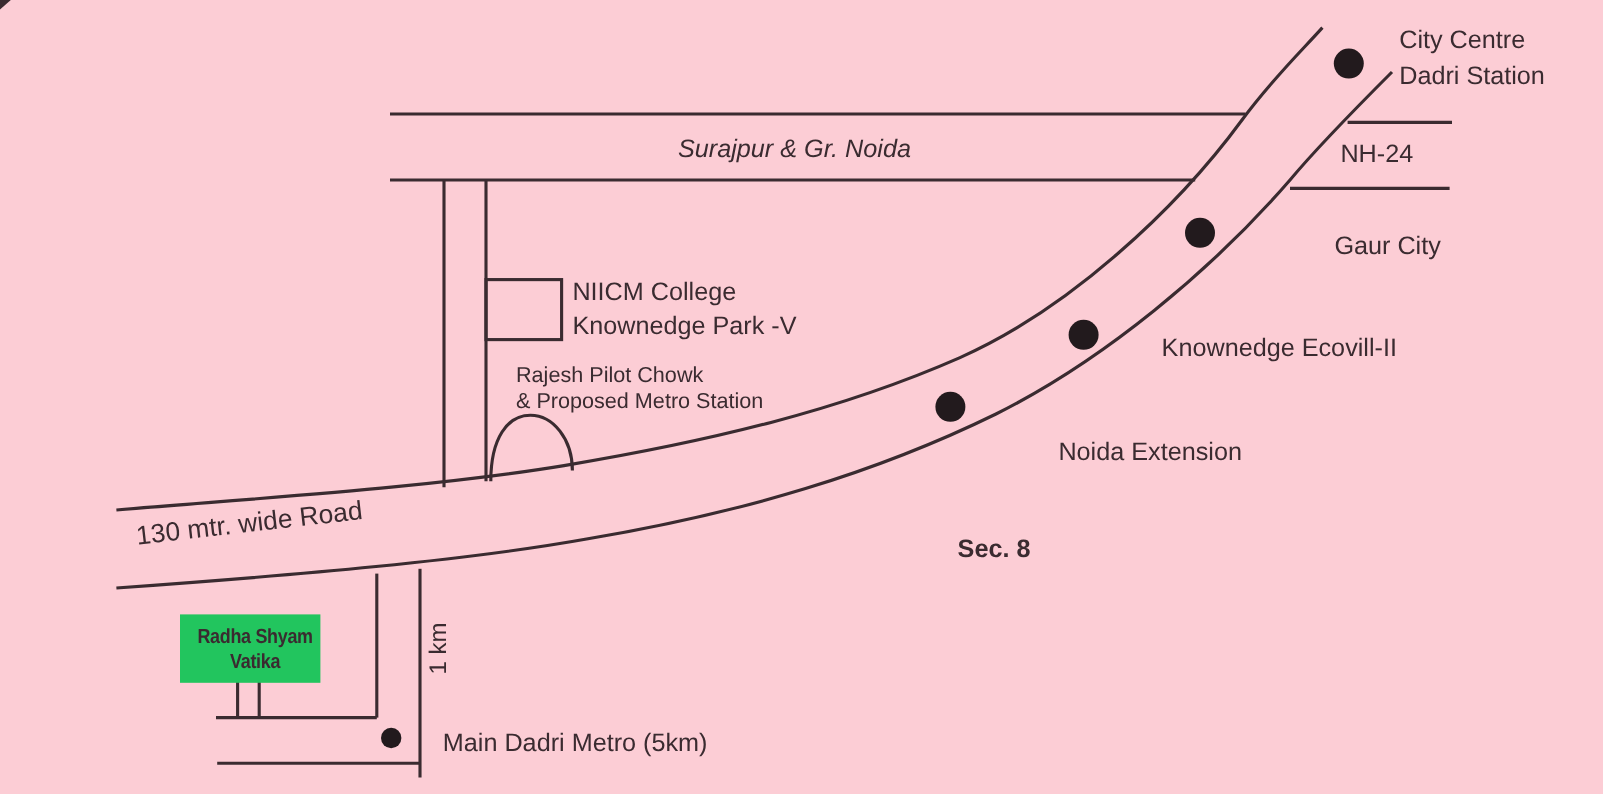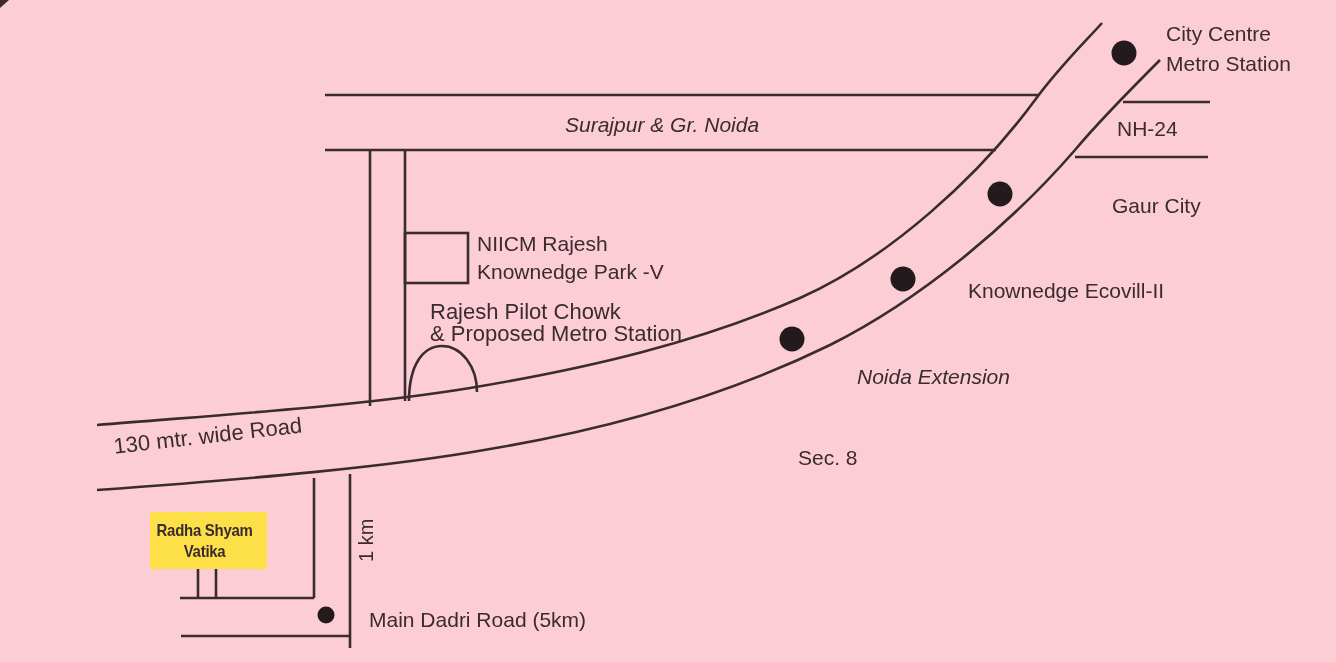--- a/index.html
+++ b/index.html
@@ -13,43 +13,43 @@
     padding-left:36px;
   }
   .map-canvas svg{position:absolute;left:0;top:0;}
   .lbl{
     position:absolute;
     font-size:21px;
     line-height:27px;
     white-space:nowrap;
     color:#3a2b30;
   }
-  .lbl-small{font-size:22px;line-height:22px;}
+  .lbl-small{font-size:18px;line-height:22px;}
   .lbl-citycentre{left:1166px;top:19px;line-height:30px;}
   .lbl-nh24{left:1117px;top:115px;}
   .lbl-surajpur{left:565px;top:111px;font-style:italic;}
   .lbl-gaur{left:1112px;top:192px;}
   .lbl-supertech{left:968px;top:277px;}
-  .lbl-noidaext{left:857px;top:363px;font-style:italic;}
-  .lbl-sec8{left:798px;top:444px;}
+  .lbl-noidaext{left:882px;top:363px;}
+  .lbl-sec8{left:798px;top:444px;font-weight:bold;}
   .lbl-niicm{left:477px;top:230px;line-height:28px;}
   .lbl-rajesh{left:430px;top:301px;}
   .lbl-road130{
     left:112px;top:433px;font-size:22px;
     transform:rotate(-6.5deg);transform-origin:0 0;
   }
   .lbl-1km{
     left:353px;top:562px;font-size:20px;
     transform:rotate(-90deg);transform-origin:0 0;
   }
   .lbl-dadri{left:369px;top:606px;}
   .sign-box{
     position:absolute;left:150px;top:512px;width:117px;height:57px;
-    background:#fde047;
-    display:flex;flex-direction:column;align-items:flex-start;justify-content:center;
+    background:#22c55e;
+    display:flex;flex-direction:column;align-items:flex-end;justify-content:center;
   }
   .sign-box .sign-text{
     font-size:17px;line-height:21px;font-weight:bold;
     letter-spacing:-0.3px;text-align:center;
     transform:scaleX(0.88);transform-origin:center;
     white-space:nowrap;
   }
 </style>
 </head>
 <body>
@@ -89,51 +89,51 @@
       <circle cx="1124" cy="53" r="12.5"></circle>
       <circle cx="1000" cy="194" r="12.5"></circle>
       <circle cx="903" cy="279" r="12.5"></circle>
       <circle cx="792" cy="339" r="12.5"></circle>
       <circle cx="326" cy="615" r="8.5"></circle>
     </g>
   </svg>
 
   <div class="lbl lbl-citycentre">
     <div>City Centre</div>
-    <div>Metro Station</div>
+    <div>Dadri Station</div>
   </div>
 
   <div class="lbl lbl-nh24">NH-24</div>
 
   <div class="lbl lbl-surajpur">Surajpur &amp; Gr. Noida</div>
 
   <div class="lbl lbl-gaur">Gaur City</div>
 
   <div class="lbl lbl-supertech">Knownedge Ecovill-II</div>
 
   <div class="lbl lbl-noidaext">Noida Extension</div>
 
   <div class="lbl lbl-sec8">Sec. 8</div>
 
   <div class="lbl lbl-niicm">
-    <div>NIICM Rajesh</div>
+    <div>NIICM College</div>
     <div>Knownedge Park -V</div>
   </div>
 
   <div class="lbl lbl-small lbl-rajesh">
     <div>Rajesh Pilot Chowk</div>
     <div>&amp; Proposed Metro Station</div>
   </div>
 
   <div class="lbl lbl-road130">130 mtr. wide Road</div>
 
   <div class="sign-box">
     <div class="sign-text">
       <div>Radha Shyam</div>
       <div>Vatika</div>
     </div>
   </div>
 
   <div class="lbl lbl-1km">1 km</div>
 
-  <div class="lbl lbl-dadri">Main Dadri Road (5km)</div>
+  <div class="lbl lbl-dadri">Main Dadri Metro (5km)</div>
 
 </div>
 
 </body></html>

